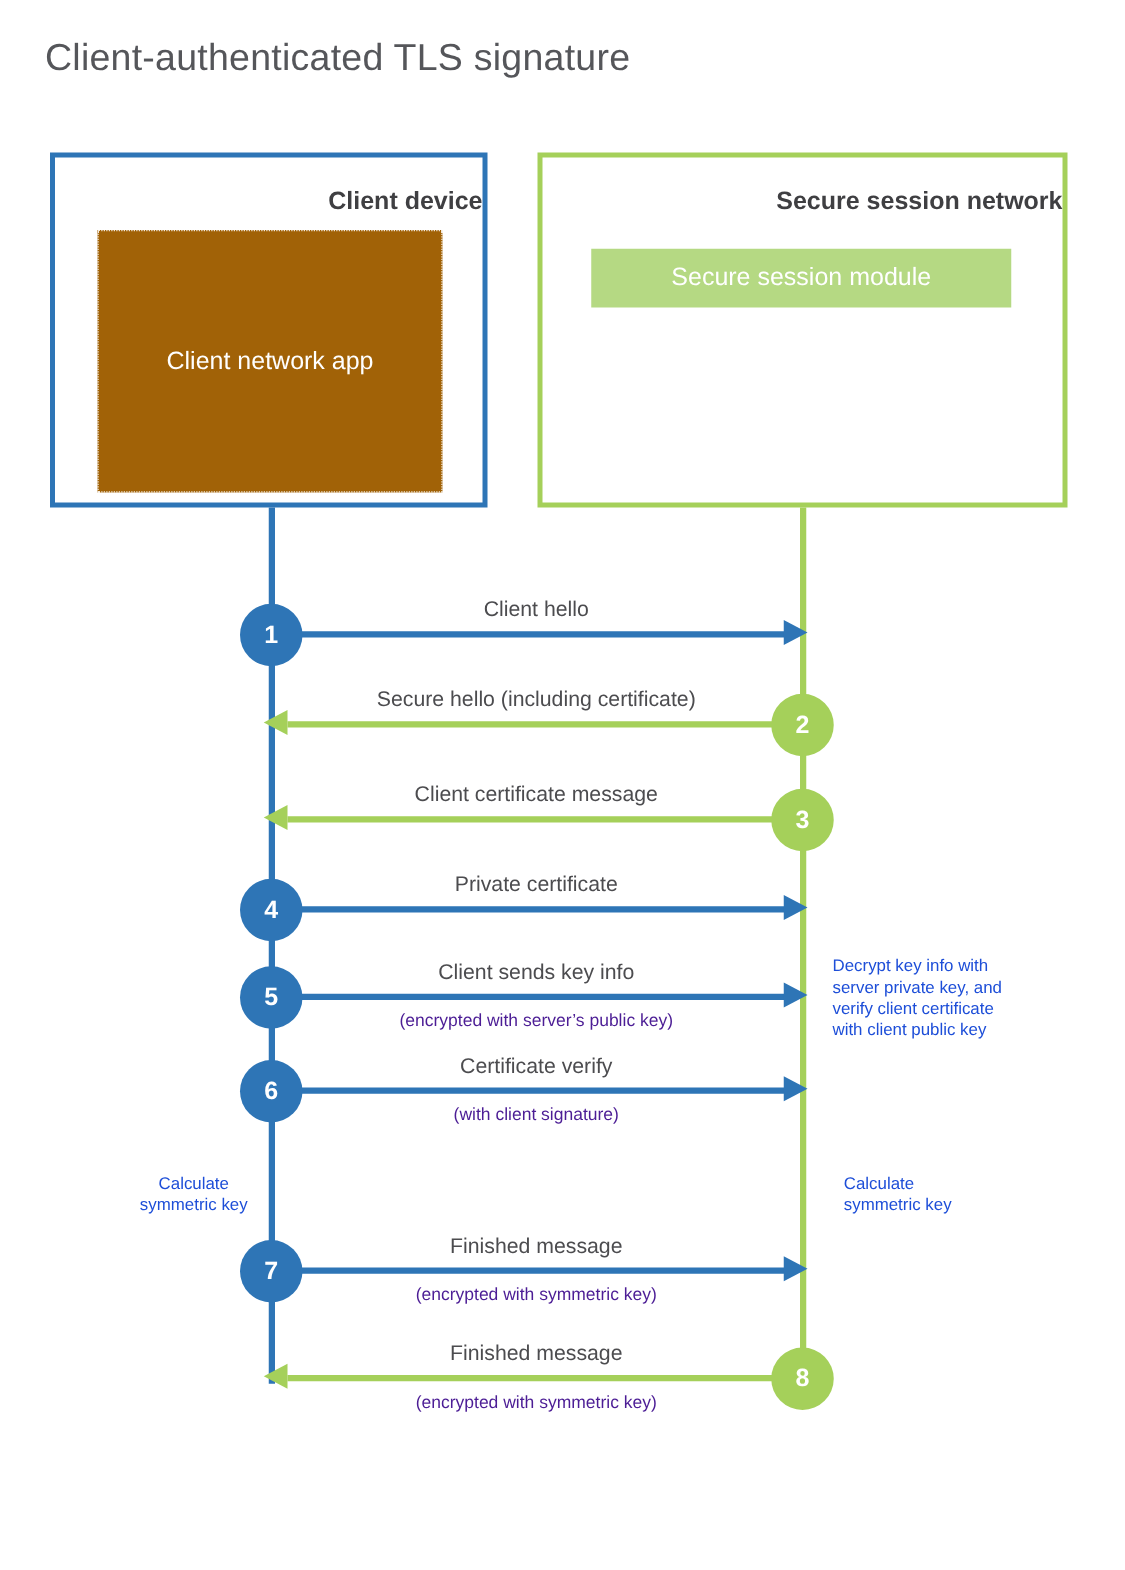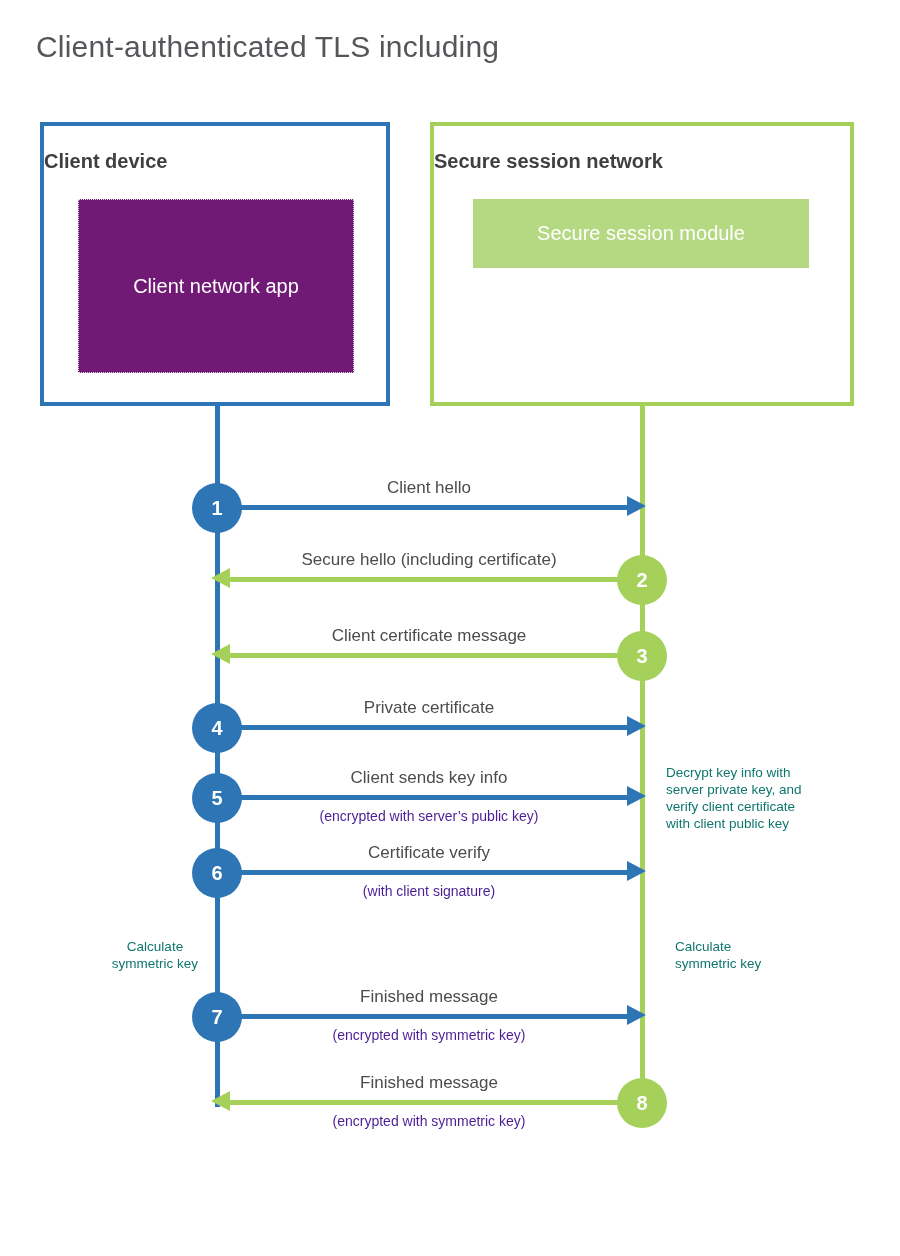--- a/index.html
+++ b/index.html
@@ -10,31 +10,31 @@
   .page-title {
     position:absolute; left:36px; top:30px; font-size:30px; font-weight:300;
     color:#55565a; letter-spacing:0.2px;
   }
 
   
   .actor-box { position:absolute; top:122px; height:284px; box-sizing:border-box; background:#fff; }
   .client-box { left:40px;  width:350px; border:4px solid #2e75b6; }
   .server-box { left:430px; width:424px; border:4px solid #a5d05a; }
   .actor-title {
-    position:absolute; left:0; right:0; top:24px; text-align:left;
+    position:absolute; left:0; right:0; top:24px; text-align:right;
     font-size:20px; font-weight:bold; color:#3f3f42;
   }
   .app-box {
-    position:absolute; left:78px; top:199px; width:276px; height:174px;
-    background:#701a75; border:1px dotted rgba(255,255,255,0.85); box-sizing:border-box;
+    position:absolute; left:78px; top:184px; width:276px; height:210px;
+    background:#a16207; border:1px dotted rgba(255,255,255,0.85); box-sizing:border-box;
     display:flex; align-items:center; justify-content:center; text-align:center;
     color:#ffffff; font-size:20px; line-height:28px;
   }
   .server-bar {
-    position:absolute; left:473px; width:336px; height:69px; background:#b5d983;
+    position:absolute; left:473px; width:336px; height:47px; background:#b5d983;
     display:flex; align-items:center; justify-content:center;
     color:#ffffff; font-size:20px;
   }
   .bar-1 { top:199px; } .bar-2 { top:261px; } .bar-3 { top:322px; }
 
   
   .vline { position:absolute; width:5px; }
   .vline-client { left:215px; top:406px; height:701px; background:#2e75b6; }
   .vline-server { left:640px; top:406px; height:697px; background:#a5d05a; }
 
@@ -56,31 +56,31 @@
   .head-right { left:627px; border-left:19px solid #2e75b6; }
   .head-left  { left:211px; border-right:19px solid #a5d05a; }
   .circle {
     position:absolute; top:-25px; width:50px; height:50px; border-radius:50%;
     color:#ffffff; font-size:20px; font-weight:bold; text-align:center; line-height:50px;
   }
   .circ-blue  { left:192px; background:#2e75b6; }
   .circ-green { left:617px; background:#a5d05a; }
 
   
-  .side-note { position:absolute; font-size:13.5px; line-height:17px; color:#0f766e; }
+  .side-note { position:absolute; font-size:13.5px; line-height:17px; color:#1d4ed8; }
   .note-decrypt { left:666px; top:764px; width:156px; text-align:left; }
   .note-calc-left { left:100px; top:938px; width:110px; text-align:center; }
   .note-calc-right { left:675px; top:938px; width:110px; text-align:left; }
 </style>
 </head>
 <body>
 
 <div class="canvas">
 
-  <div class="page-title">Client-authenticated TLS including</div>
+  <div class="page-title">Client-authenticated TLS signature</div>
 
   <div class="actor-box client-box">
     <div class="actor-title">Client device</div>
   </div>
   <div class="app-box">
     <span>Client network app</span>
   </div>
 
   <div class="actor-box server-box">
     <div class="actor-title">Secure session network</div>

